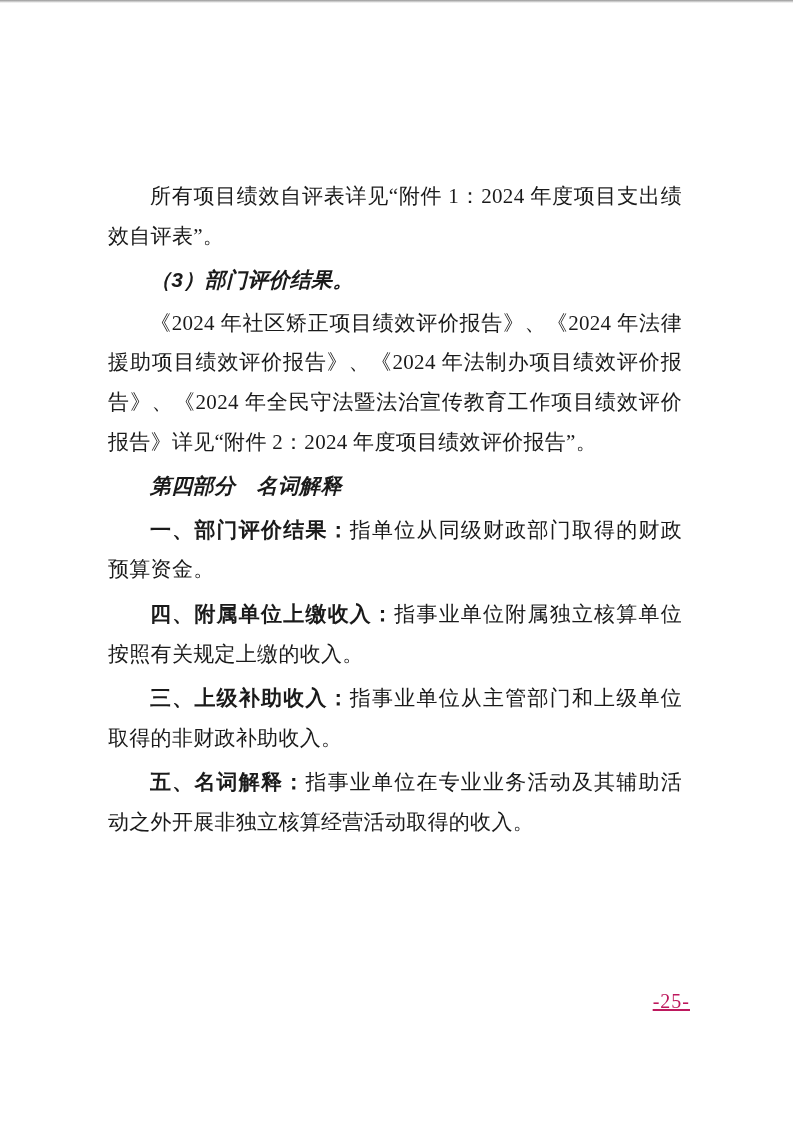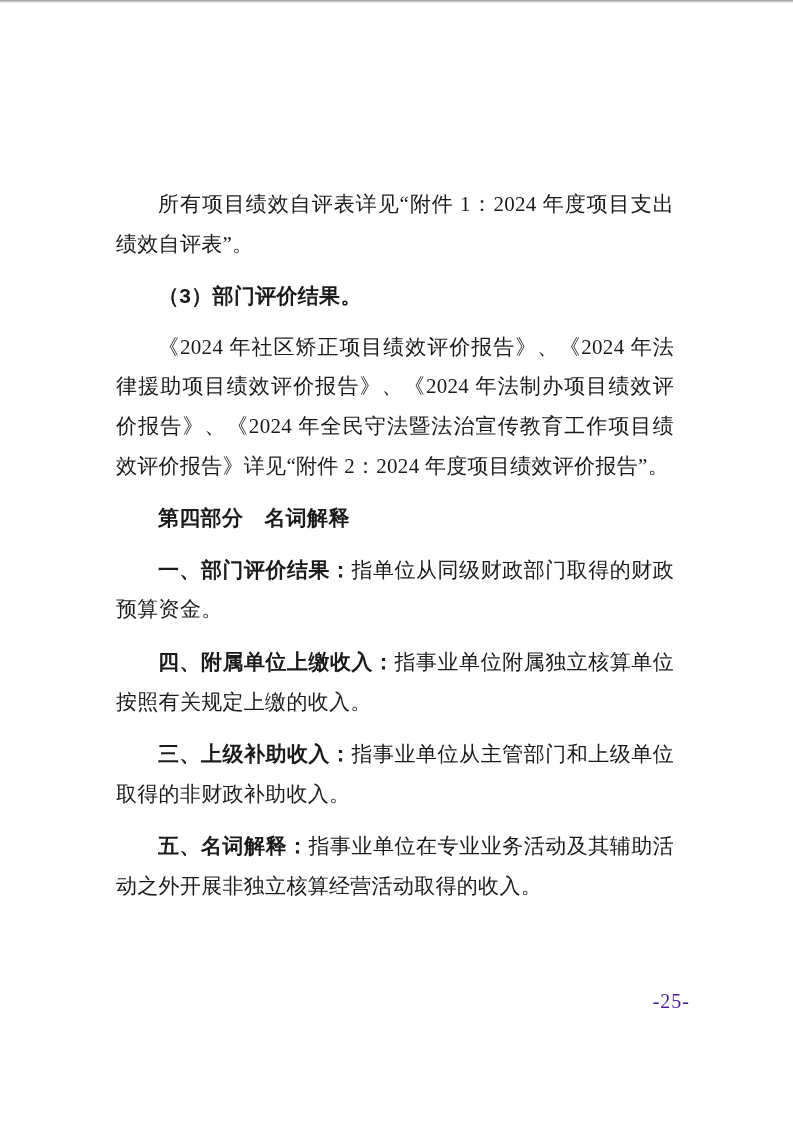--- a/index.html
+++ b/index.html
@@ -28,43 +28,45 @@
     position: absolute;
     left: 104px;
     top: 173px;
     width: 582px;
     font-size: 21px;
     line-height: 39.6px;
     text-align: justify;
     letter-spacing: 0.3px;
   }
   .para {
-    margin: 12px;
+    margin: 4px;
     text-indent: 2em;
   }
   .para.heading {
     font-weight: 700;
     font-family: "Liberation Sans", "DejaVu Sans", sans-serif;
+    font-style: italic;
   }
   .run-bold {
     font-weight: 700;
     font-family: "Liberation Sans", "DejaVu Sans", sans-serif;
   }
   .run-normal {
     font-weight: 400;
   }
   .page-number {
     position: absolute;
     top: 989px;
     right: 103px;
     font-size: 20px;
     line-height: 24px;
     letter-spacing: 1px;
-    color: #4c1d95;
+    color: #be185d;
     font-family: "Liberation Serif", "DejaVu Serif", serif;
+    text-decoration: underline;
   }
 </style>
 </head>
 <body>
 
 <div class="page">
   <div class="top-scan-edge"></div>
   <div class="content" id="doc-content">
       <p class="para body"><span class="run-normal">所有项目绩效自评表详见“附件 1：2024 年度项目支出绩效自评表”。</span></p>
       <p class="para heading"><span class="run-bold">（3）部门评价结果。</span></p>

